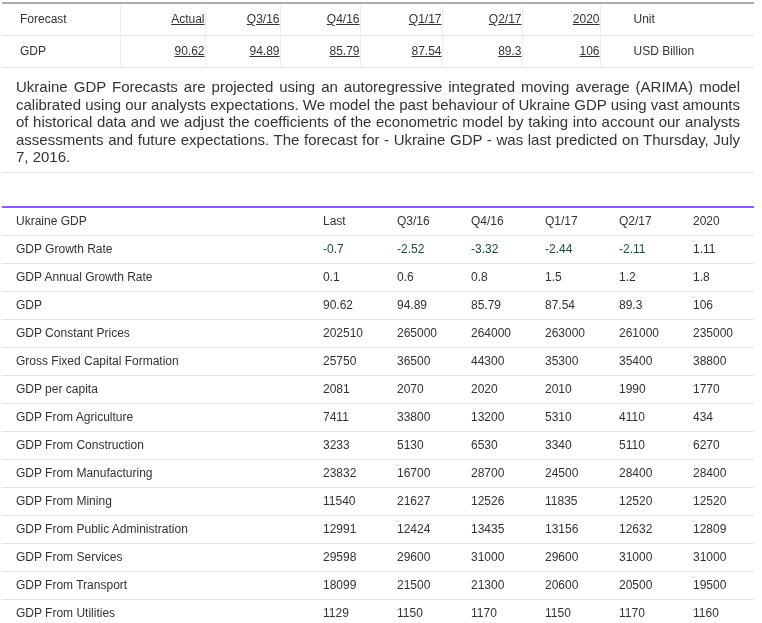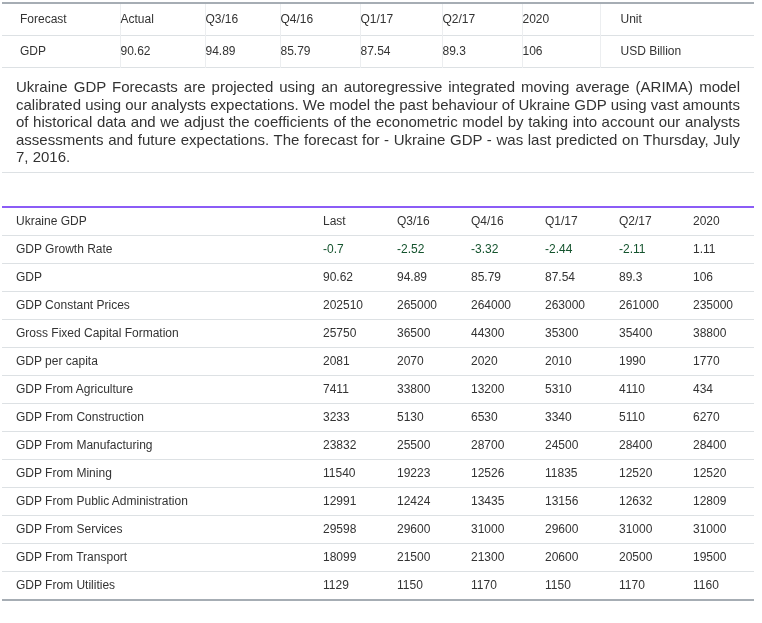--- a/index.html
+++ b/index.html
@@ -20,22 +20,22 @@
     font-size: 12px;
     color: #333333;
   }
   th { font-weight: normal; }
 
   
   .t1 { border-top: 2px solid #a6adb4; }
   .t1 tr { border-bottom: 1px solid #dde1e4; }
   .t1 th, .t1 td { padding: 8px 0; line-height: 15px; }
   .t1 .label { text-align: left; padding-left: 18px; }
-  .t1 .num   { text-align: left; }
-  .t1 .unit  { text-align: left; padding-left: 20px; }
+  .t1 .num   { text-align: right; text-decoration: underline; }
+  .t1 .unit  { text-align: left; padding-left: 33px; }
   .t1 th:nth-child(n+2), .t1 td:nth-child(n+2) { border-left: 1px solid #eceef0; }
 
   
   .desc {
     margin: 0;
     padding: 10px 14px 6px 14px;
     font-size: 15px;
     line-height: 17.5px;
     text-align: justify;
     border-bottom: 1px solid #dde1e4;
@@ -125,20 +125,29 @@
         <tr>
           <td class="label">GDP Growth Rate</td>
           <td class="num negative">-0.7</td>
           <td class="num negative">-2.52</td>
           <td class="num negative">-3.32</td>
           <td class="num negative">-2.44</td>
           <td class="num negative">-2.11</td>
           <td class="num">1.11</td>
         </tr>
         <tr>
+          <td class="label">GDP Annual Growth Rate</td>
+          <td class="num">0.1</td>
+          <td class="num">0.6</td>
+          <td class="num">0.8</td>
+          <td class="num">1.5</td>
+          <td class="num">1.2</td>
+          <td class="num">1.8</td>
+        </tr>
+        <tr>
           <td class="label">GDP</td>
           <td class="num">90.62</td>
           <td class="num">94.89</td>
           <td class="num">85.79</td>
           <td class="num">87.54</td>
           <td class="num">89.3</td>
           <td class="num">106</td>
         </tr>
         <tr>
           <td class="label">GDP Constant Prices</td>
@@ -181,30 +190,30 @@
           <td class="num">3233</td>
           <td class="num">5130</td>
           <td class="num">6530</td>
           <td class="num">3340</td>
           <td class="num">5110</td>
           <td class="num">6270</td>
         </tr>
         <tr>
           <td class="label">GDP From Manufacturing</td>
           <td class="num">23832</td>
-          <td class="num">25500</td>
+          <td class="num">16700</td>
           <td class="num">28700</td>
           <td class="num">24500</td>
           <td class="num">28400</td>
           <td class="num">28400</td>
         </tr>
         <tr>
           <td class="label">GDP From Mining</td>
           <td class="num">11540</td>
-          <td class="num">19223</td>
+          <td class="num">21627</td>
           <td class="num">12526</td>
           <td class="num">11835</td>
           <td class="num">12520</td>
           <td class="num">12520</td>
         </tr>
         <tr>
           <td class="label">GDP From Public Administration</td>
           <td class="num">12991</td>
           <td class="num">12424</td>
           <td class="num">13435</td>

